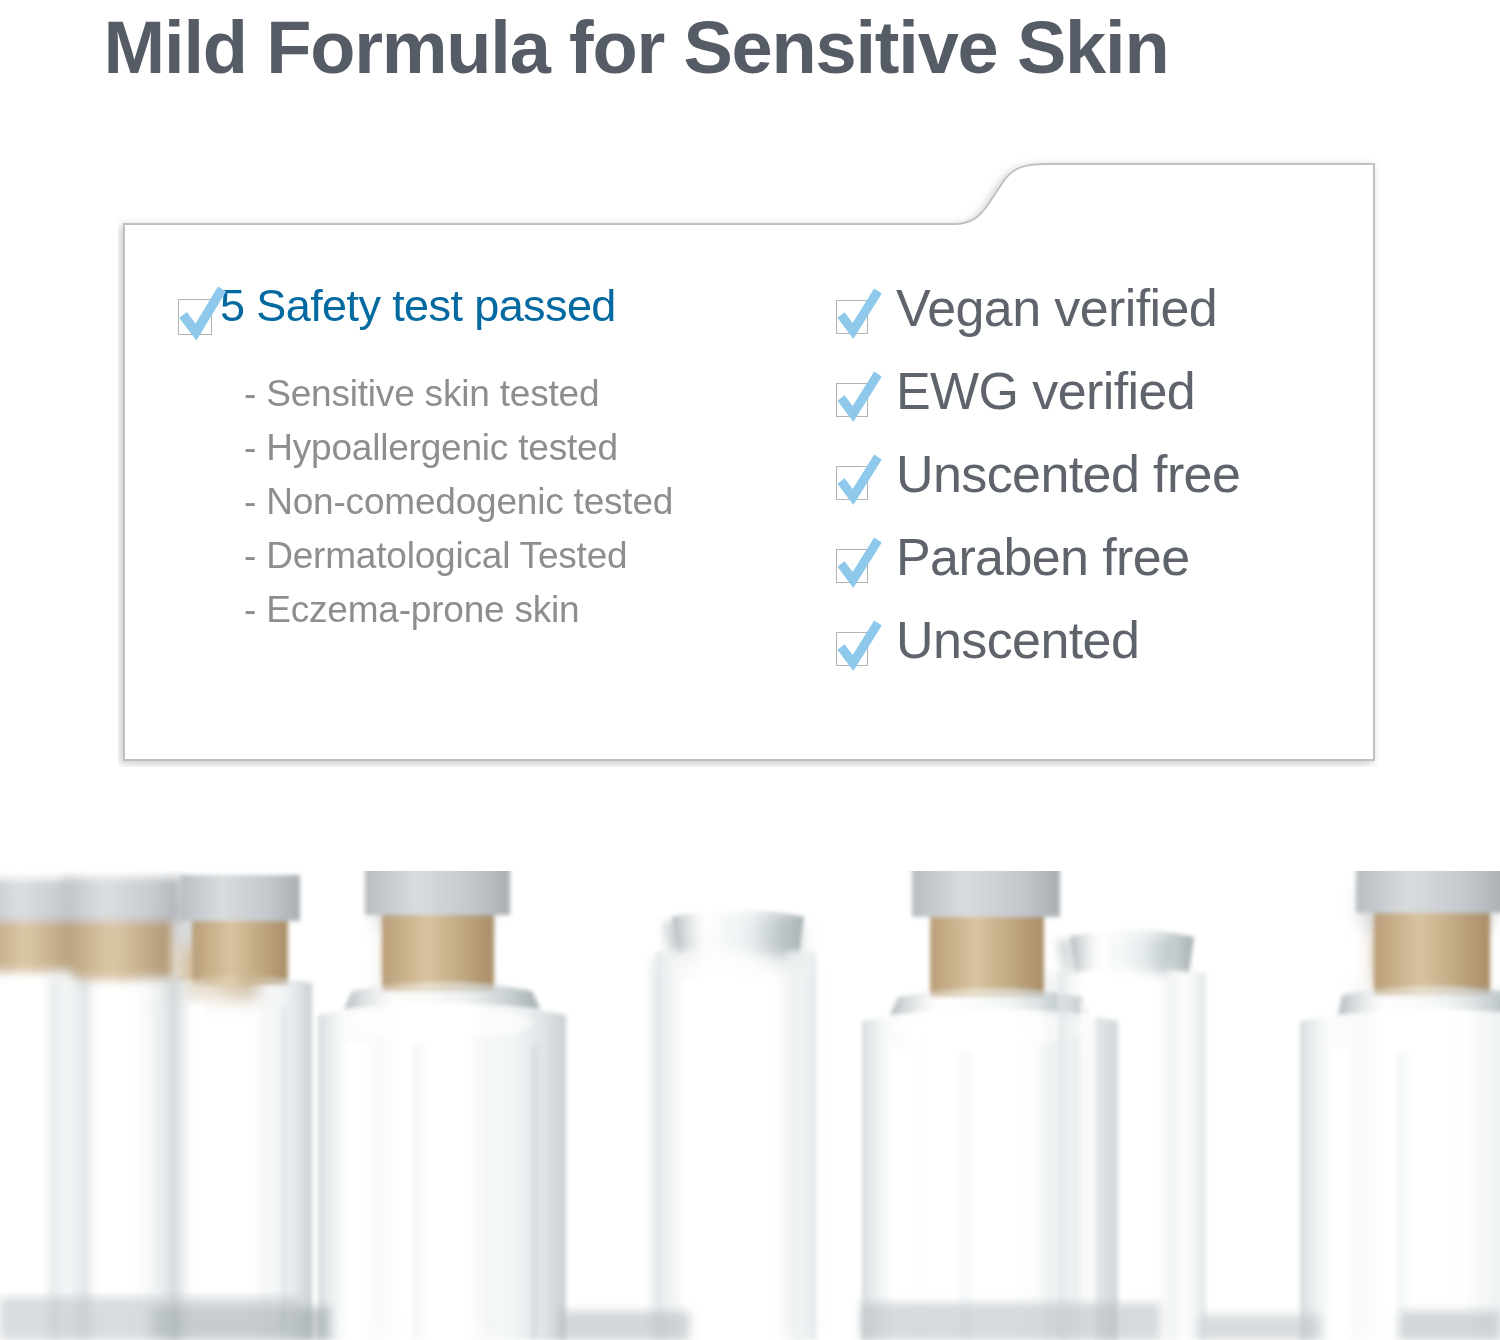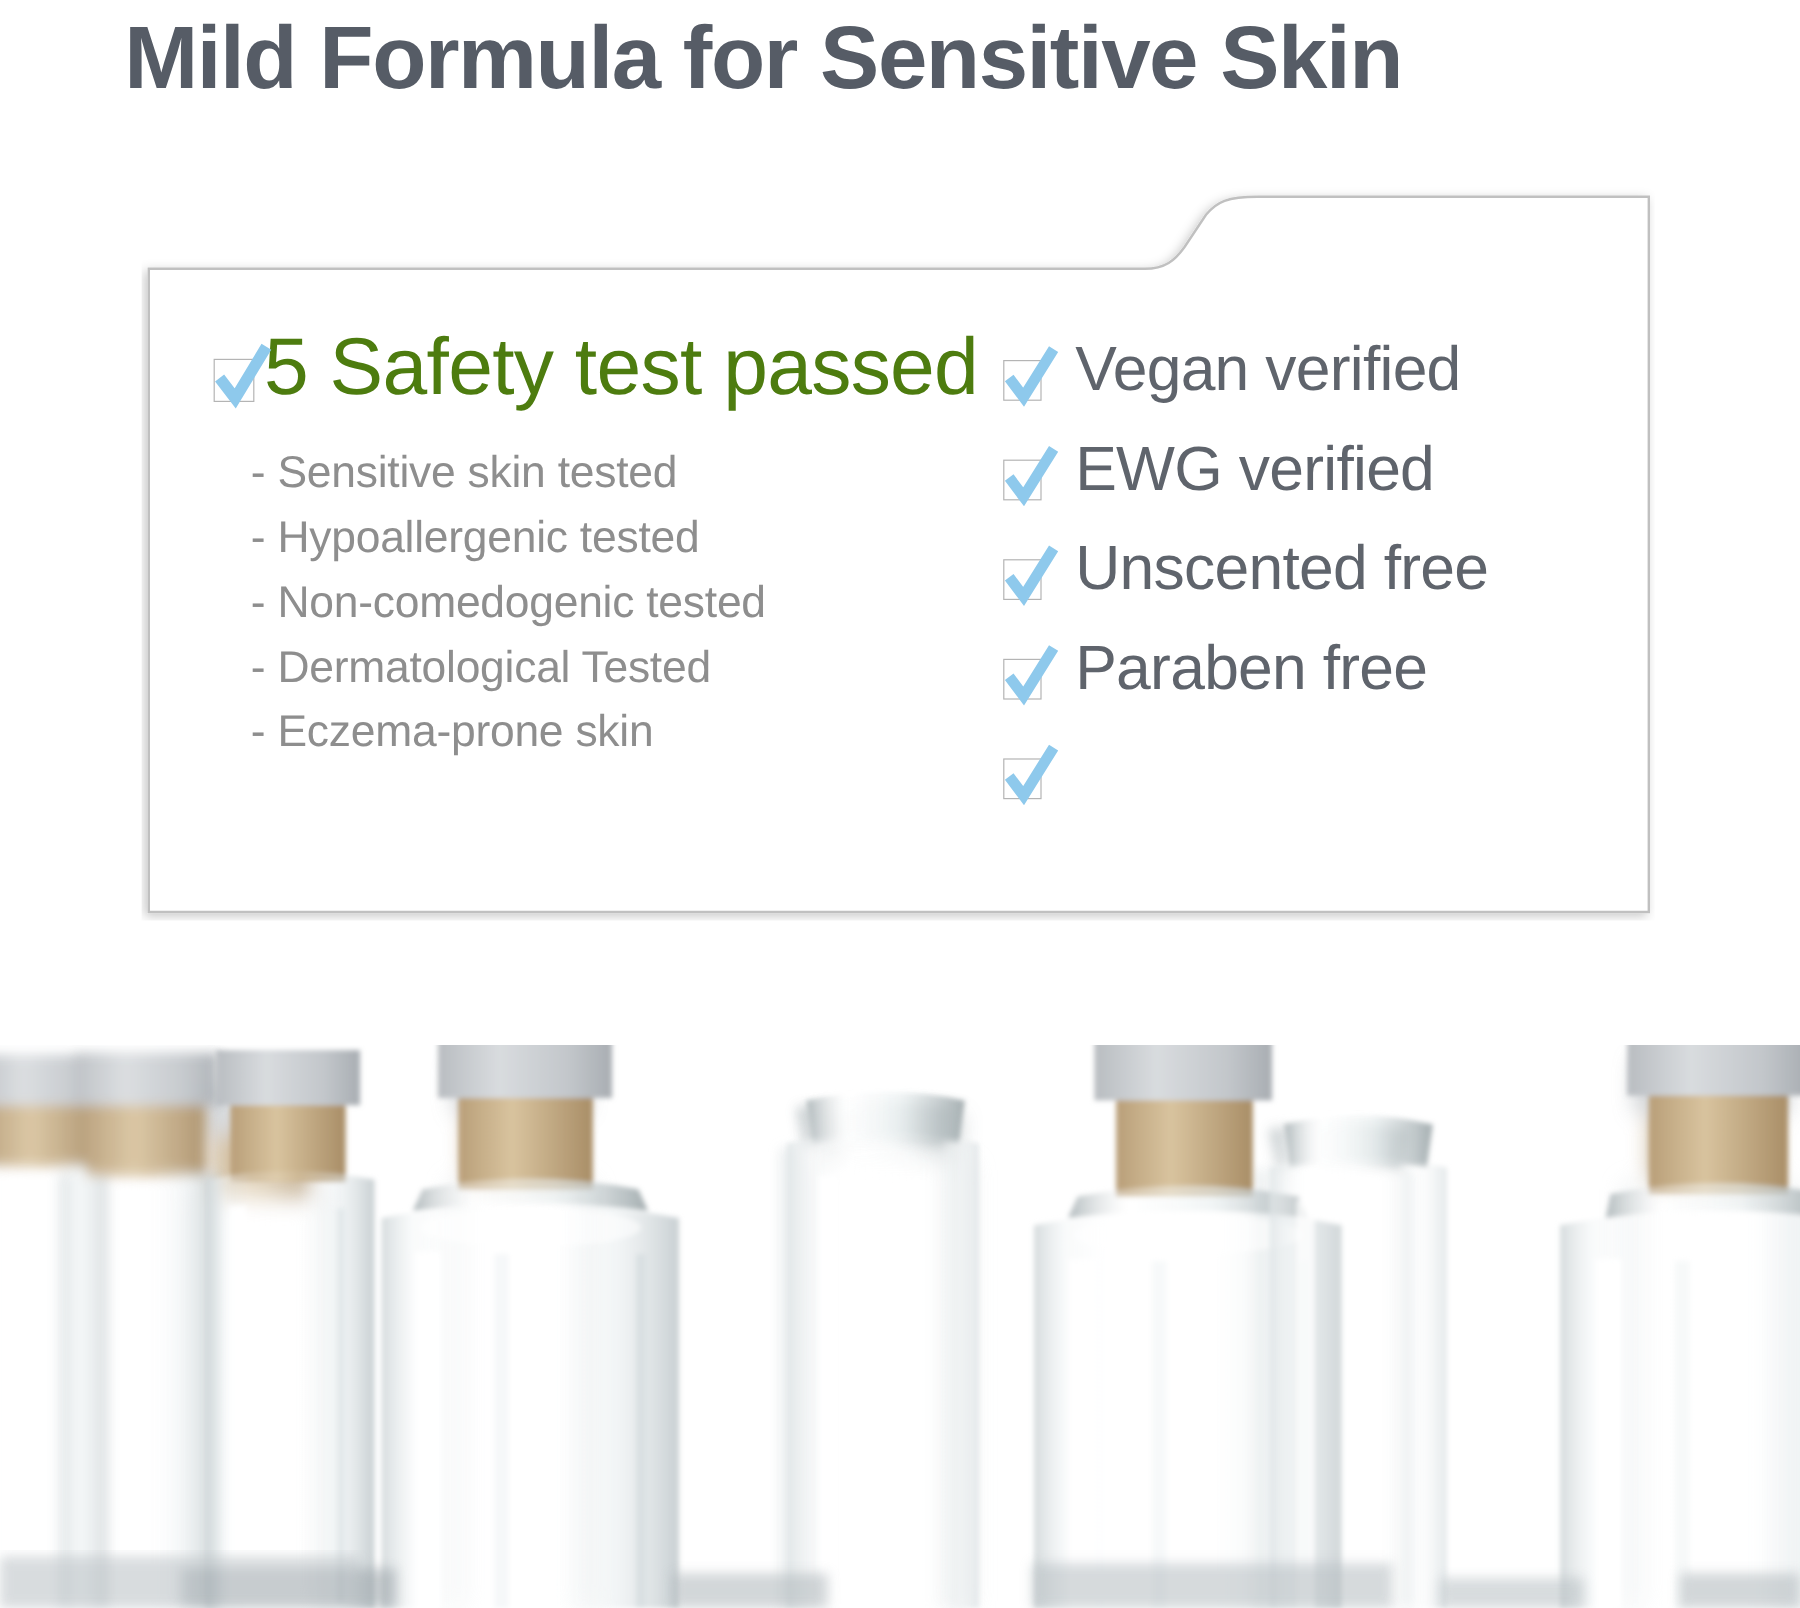--- a/index.html
+++ b/index.html
@@ -92,31 +92,31 @@
     width: 36px;
     height: 52px;
     margin-top: 8px;
   }
   #safety-checkbox .box {
     top: 14px;
     width: 34px;
     height: 36px;
   }
   #safety-label {
-    font-size: 67px;
+    font-size: 45px;
     line-height: 58px;
-    color: #4d7c0f;
+    color: #0369a1;
     letter-spacing: -0.6px;
     margin-left: 6px;
     white-space: nowrap;
     text-align: center;
   }
   #sub-list {
     margin-top: 30px;
-    margin-left: 31px;
+    margin-left: 66px;
   }
   .sub-item {
     font-size: 37px;
     line-height: 54px;
     color: #8e8e8e;
     font-weight: 300;
     letter-spacing: -0.2px;
     white-space: nowrap;
   }
 
@@ -256,20 +256,21 @@
         <span class="claim-label">Paraben free</span>
       </div>
 
       <div class="claim-row">
         <span class="cbx claim-checkbox">
           <span class="box"></span>
           <svg class="tick" width="50" height="52" viewBox="0 0 50 52">
             <path d="M 5 27 L 17 43 L 42 3" fill="none" stroke="#8ec9ec" stroke-width="9" stroke-linecap="butt" stroke-linejoin="miter"></path>
           </svg>
         </span>
+        <span class="claim-label">Unscented</span>
       </div>
 
     </div>
   </div>
 </div>
 
 <div id="bottle-photo">
   <svg viewBox="0 0 1500 495" preserveAspectRatio="none">
     <defs>
       <filter id="blurSoft" x="-10%" y="-10%" width="120%" height="120%">

